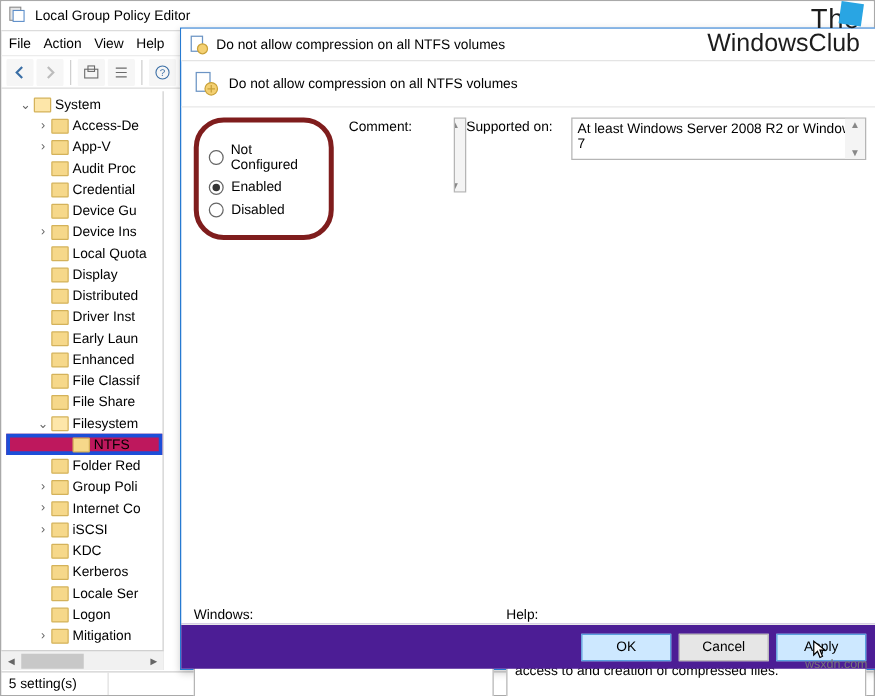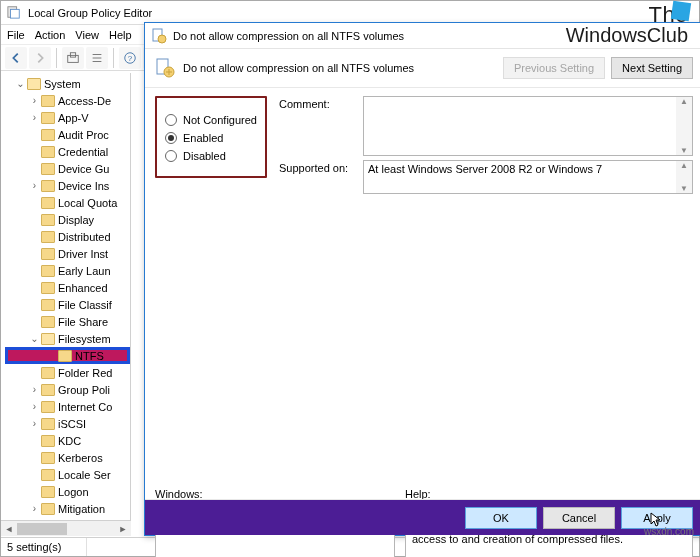--- a/index.html
+++ b/index.html
@@ -42,25 +42,25 @@
   .dlg-header { display:flex; align-items:center; padding:8px 10px; gap:8px; border-bottom:1px solid #e8e8e8;}
   .dlg-header .hicon { width:20px; height:20px; }
   .dlg-header .htext { font-size:11px; flex:1; }
   .navbtns { display:flex; gap:6px; }
   .btn { height:22px; padding:0 10px; font-size:11px; background:#e6e6e6; border:1px solid #b9b9b9; cursor:default;}
   .btn.disabled { color:#a5a5a5; background:#f2f2f2; border-color:#dddddd; }
   .btn.primary { background:#cde8ff; border-color:#5aa0dd; }
   .btn.apply { background:#cde8ff; border-color:#5aa0dd; }
   .dlg-body { padding:8px 10px 0 10px; display:flex; gap:12px; height:398px;}
   .radio-col { width:112px; }
-  .highlight-box { border:2px solid #7f1d1d; border-radius:1px; padding:10px 8px 8px 8px; }
+  .highlight-box { border:4px solid #7f1d1d; border-radius:24px; padding:10px 8px 8px 8px; }
   .radio { display:flex; align-items:center; gap:6px; font-size:11px; margin:6px 0; }
   .rdot { width:12px; height:12px; border:1px solid #666; border-radius:50%; display:inline-flex; align-items:center; justify-content:center; background:#fff;}
   .rdot .inner { width:6px; height:6px; border-radius:50%; background:#333; }
-  .right-col { flex:1; display:flex; flex-direction:column; }
+  .right-col { flex:1; display:flex; flex-direction:row; }
   .lblrow { display:flex; align-items:flex-start; gap:6px; font-size:11px; margin-bottom:4px;}
   .lbl { width:78px; text-align:left; padding-top:2px;}
   .txtbox { flex:1; border:1px solid #b5b5b5; background:#fff; height:60px; font-size:11px; padding:2px 4px; overflow:auto; position:relative;}
   .supbox { flex:1; border:1px solid #b5b5b5; background:#fff; height:34px; font-size:11px; padding:2px 4px; position:relative;}
   .scrolly { position:absolute; right:0; top:0; bottom:0; width:16px; background:#f4f4f4; display:flex; flex-direction:column; justify-content:space-between; align-items:center;}
   .scrolly span { font-size:8px; color:#888; }
   .panel { border:1px solid #b5b5b5; background:#fff; font-size:11px; padding:4px 6px; overflow:auto;}
   .opt-panel {}
   .help-panel { flex:1; }
   .section-lbl { font-size:11px; margin:2px 0 4px 0;}
@@ -301,24 +301,20 @@
   </div>
   <div class="dlg-header">
     <span class="hicon">
       <svg viewBox="0 0 20 20">
           <rect x="2" y="1" width="11" height="15" fill="#fff" stroke="#6c94c4"></rect>
           <circle cx="14" cy="14" r="5" fill="#f4d072" stroke="#c9a23a"></circle>
           <path d="M11 14 h6 M14 11 v6" stroke="#c9a23a"></path>
         </svg>
     </span>
     <span class="htext">Do not allow compression on all NTFS volumes</span>
-    <div class="navbtns">
-      <button class="btn disabled">Previous Setting</button>
-      <button class="btn">Next Setting</button>
-    </div>
   </div>
 
   <div class="dlg-body">
     <div class="radio-col">
       <div class="highlight-box">
         <label class="radio">
           <span class="rdot"></span>
           <span>Not Configured</span>
         </label>
         <label class="radio">

